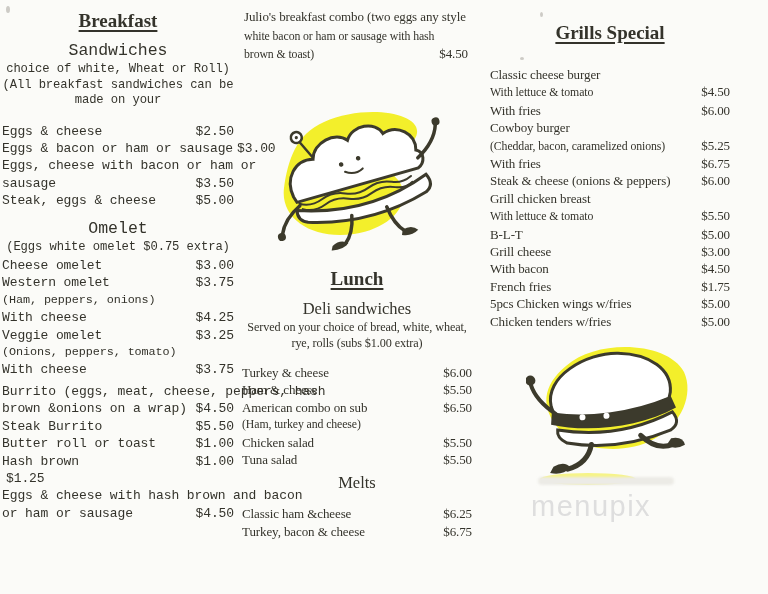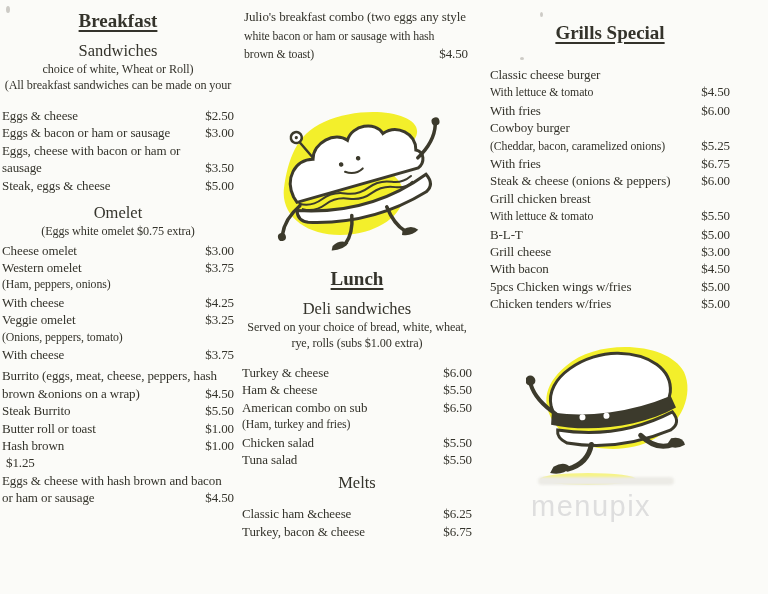--- a/index.html
+++ b/index.html
@@ -54,21 +54,21 @@
   #sp2{left:540px;top:12px;width:3px;height:5px;}
   #sp3{left:520px;top:57px;width:4px;height:3px;}
 </style>
 </head>
 <body>
 
 <div class="page">
 
   <div class="col" id="col-breakfast-wrap" style="left:2px;top:8px;width:232px;position:absolute;">
     <div class="col-title"><span>Breakfast</span></div>
-    <div id="col-breakfast" style="position:static;">
+    <div id="col-breakfast" style="position:static;font-family:Liberation Mono, monospace;">
         <div class="section">
           <div class="sec-heading">Sandwiches</div>
           <div class="sec-note">choice of white, Wheat or Roll)</div>
           <div class="sec-note">(All breakfast sandwiches can be made on your</div>
           <div class="lines">
             <div class="menu-line">
               <span class="line-text">Eggs &amp; cheese</span>
               <span class="line-price">$2.50</span>
             </div>
             <div class="menu-line">
@@ -211,21 +211,21 @@
             </div>
             <div class="menu-line">
               <span class="line-text">Ham &amp; cheese</span>
               <span class="line-price">$5.50</span>
             </div>
             <div class="menu-line">
               <span class="line-text">American combo on sub</span>
               <span class="line-price">$6.50</span>
             </div>
             <div class="menu-line small">
-              <span class="line-text">(Ham, turkey and fries)</span>
+              <span class="line-text">(Ham, turkey and cheese)</span>
             </div>
             <div class="menu-line">
               <span class="line-text">Chicken salad</span>
               <span class="line-price">$5.50</span>
             </div>
             <div class="menu-line">
               <span class="line-text">Tuna salad</span>
               <span class="line-price">$5.50</span>
             </div>
           </div>
@@ -288,20 +288,24 @@
               <span class="line-text">B-L-T</span>
               <span class="line-price">$5.00</span>
             </div>
             <div class="menu-line">
               <span class="line-text">Grill cheese</span>
               <span class="line-price">$3.00</span>
             </div>
             <div class="menu-line">
               <span class="line-text">With bacon</span>
               <span class="line-price">$4.50</span>
+            </div>
+            <div class="menu-line">
+              <span class="line-text">French fries</span>
+              <span class="line-price">$1.75</span>
             </div>
             <div class="menu-line">
               <span class="line-text">5pcs Chicken wings w/fries</span>
               <span class="line-price">$5.00</span>
             </div>
             <div class="menu-line">
               <span class="line-text">Chicken tenders w/fries</span>
               <span class="line-price">$5.00</span>
             </div>
           </div>

